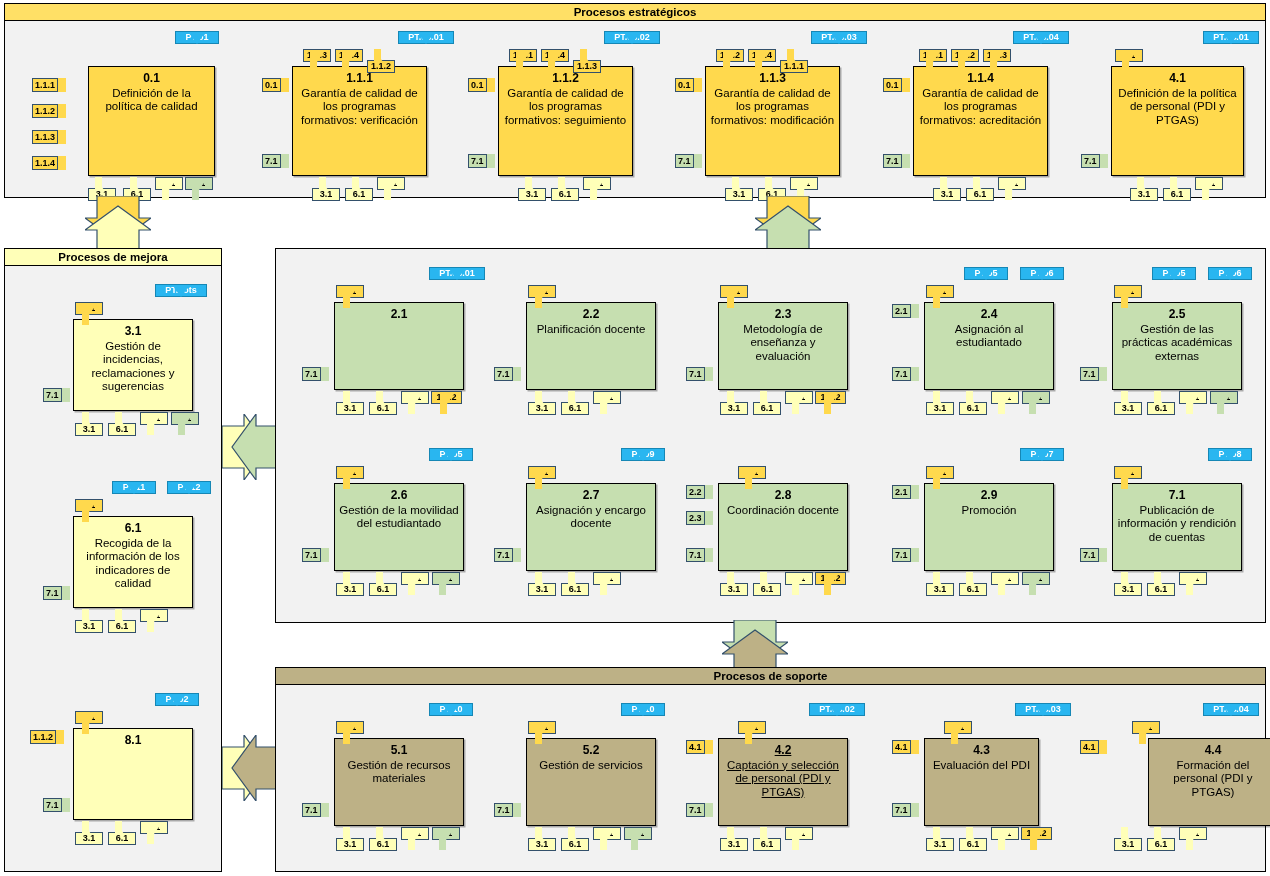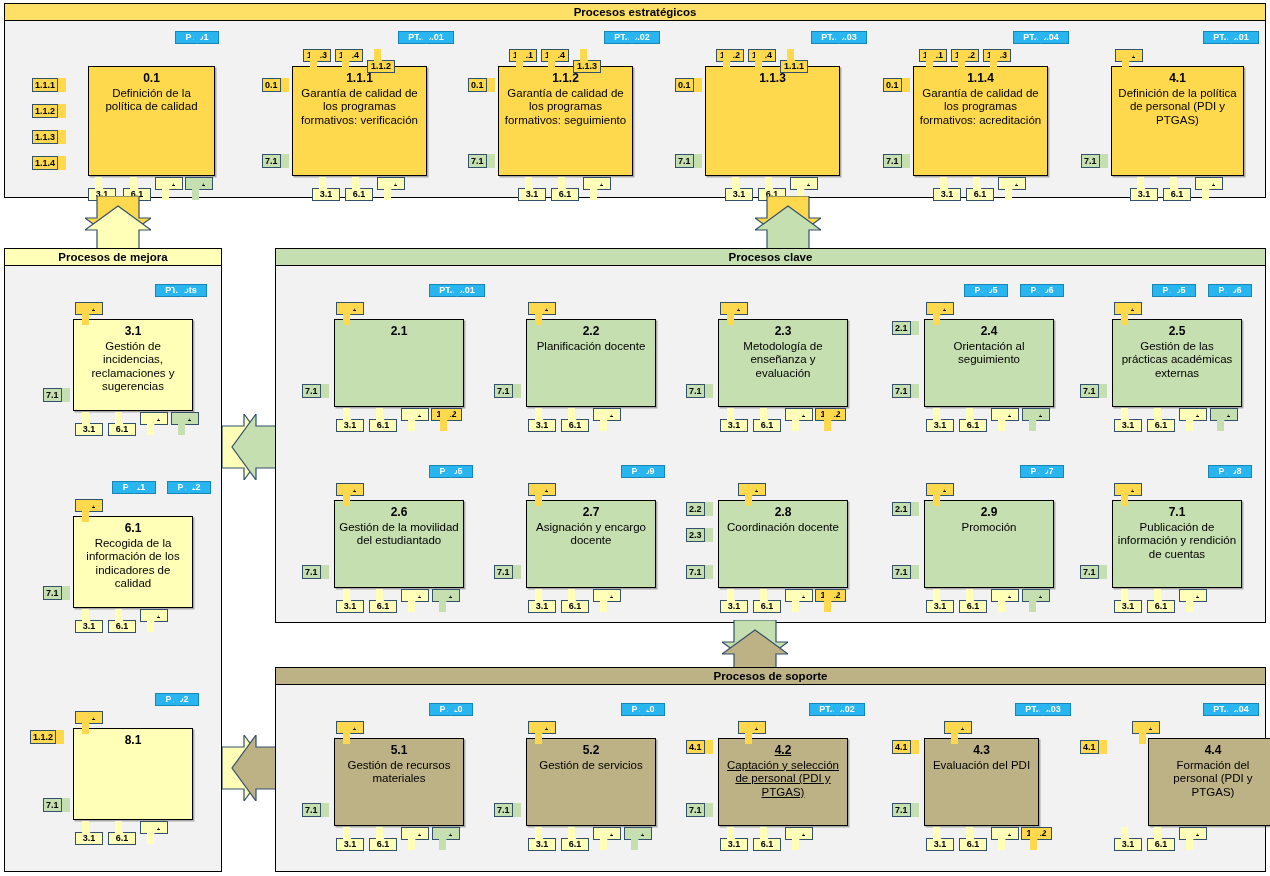--- a/index.html
+++ b/index.html
@@ -172,20 +172,21 @@
         <span class="lab">3.1</span></div>
       <div class="tag a-up t-pale" style="left:546px;top:156px;width:28px;">
         <span class="tri" style="border-bottom:10px solid #ffffb8;"></span>
         <span class="lab">6.1</span></div>
       <div class="tag a-down t-pale" style="left:578px;top:156px;width:28px;">
         <span class="lab">8.1</span>
         <span class="tri" style="border-top:10px solid #ffffb8;"></span></div>
 
       <div class="pbox b-estrat" style="left:700px;top:45px;width:135px;height:110px;">
         <div class="code">1.1.3</div>
+        <div class="ttl">Garantía de calidad de los programas formativos: modificación</div>
       </div>
       <div class="tag a-right t-yellow" style="left:670px;top:57px;">
         <span class="lab">0.1</span>
           <span class="tri" style="border-left:8px solid #ffd94d;"></span>
         </div>
       <div class="tag a-right t-green" style="left:670px;top:133px;">
         <span class="lab">7.1</span>
           <span class="tri" style="border-left:8px solid #c6dfb0;"></span>
         </div>
       <div class="tag a-down t-yellow" style="left:711px;top:28px;width:28px;">
@@ -373,21 +374,20 @@
     <polygon points="0,12 22,12 22,0 46,33 22,66 22,54 0,54" fill="#ffffb8" stroke="#33506b" stroke-width="1.2"></polygon>
     <polygon points="56,12 34,12 34,0 10,33 34,66 34,54 56,54" fill="#c6dfb0" stroke="#33506b" stroke-width="1.2"></polygon>
   </svg>
 
   <svg class="conn" style="left:222px;top:735px;" width="56" height="66" viewBox="0 0 56 66">
     <polygon points="0,12 22,12 22,0 46,33 22,66 22,54 0,54" fill="#ffffb8" stroke="#33506b" stroke-width="1.2"></polygon>
     <polygon points="56,12 34,12 34,0 10,33 34,66 34,54 56,54" fill="#bdb186" stroke="#33506b" stroke-width="1.2"></polygon>
   </svg>
 
   <div class="panel" style="left:275px;top:248px;width:991px;height:375px;">
-    <div class="panel-head head-clave">Procesos clave</div>
     <div class="panel-body">
 
       <div class="pbox b-clave" style="left:58px;top:53px;width:130px;height:88px;">
         <div class="code">2.1</div>
       </div>
       <div class="tag a-down t-yellow" style="left:60px;top:36px;width:28px;">
         <span class="lab">0.1</span>
         <span class="tri" style="border-top:10px solid #ffd94d;"></span></div>
       <div class="tag a-down t-blue" style="left:153px;top:18px;width:56px;">
         <span class="lab">PT.03.01</span>
@@ -449,21 +449,21 @@
         <span class="lab">6.1</span></div>
       <div class="tag a-down t-pale" style="left:509px;top:142px;width:28px;">
         <span class="lab">8.1</span>
         <span class="tri" style="border-top:10px solid #ffffb8;"></span></div>
       <div class="tag a-down t-yellow" style="left:539px;top:142px;width:31px;">
         <span class="lab">1.1.2</span>
         <span class="tri" style="border-top:10px solid #ffd94d;"></span></div>
 
       <div class="pbox b-clave" style="left:648px;top:53px;width:130px;height:88px;">
         <div class="code">2.4</div>
-        <div class="ttl">Orientación al seguimiento</div>
+        <div class="ttl">Asignación al estudiantado</div>
       </div>
       <div class="tag a-down t-yellow" style="left:650px;top:36px;width:28px;">
         <span class="lab">0.1</span>
         <span class="tri" style="border-top:10px solid #ffd94d;"></span></div>
       <div class="tag a-down t-blue" style="left:688px;top:18px;width:44px;">
         <span class="lab">PT.05</span>
         <span class="tri" style="border-top:11px solid #29b6f0;border-left-width:8px;border-right-width:8px;"></span></div>
       <div class="tag a-down t-blue" style="left:744px;top:18px;width:44px;">
         <span class="lab">PT.06</span>
         <span class="tri" style="border-top:11px solid #29b6f0;border-left-width:8px;border-right-width:8px;"></span></div>

